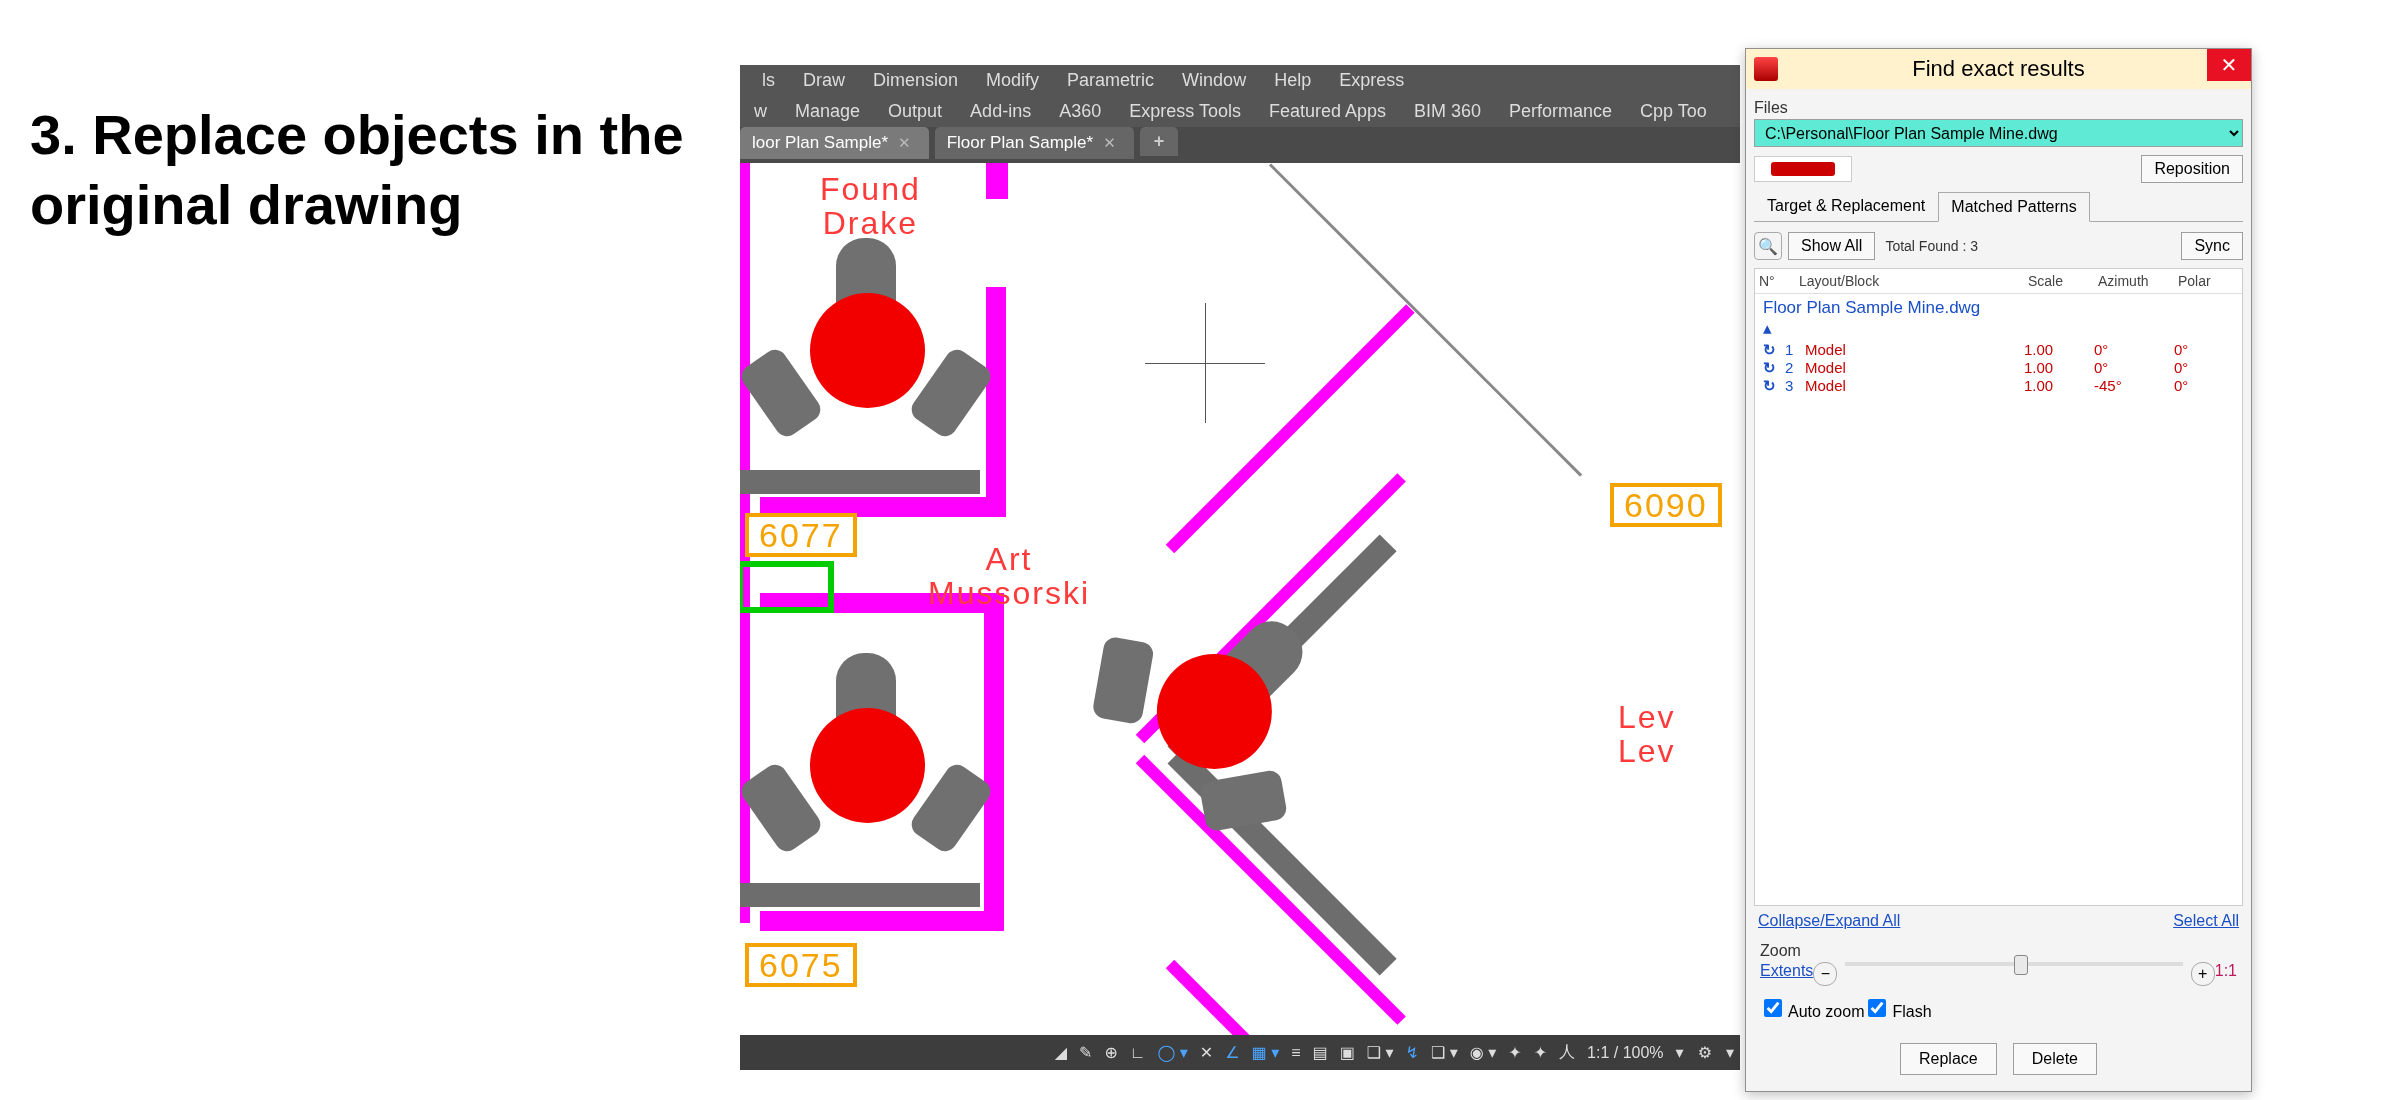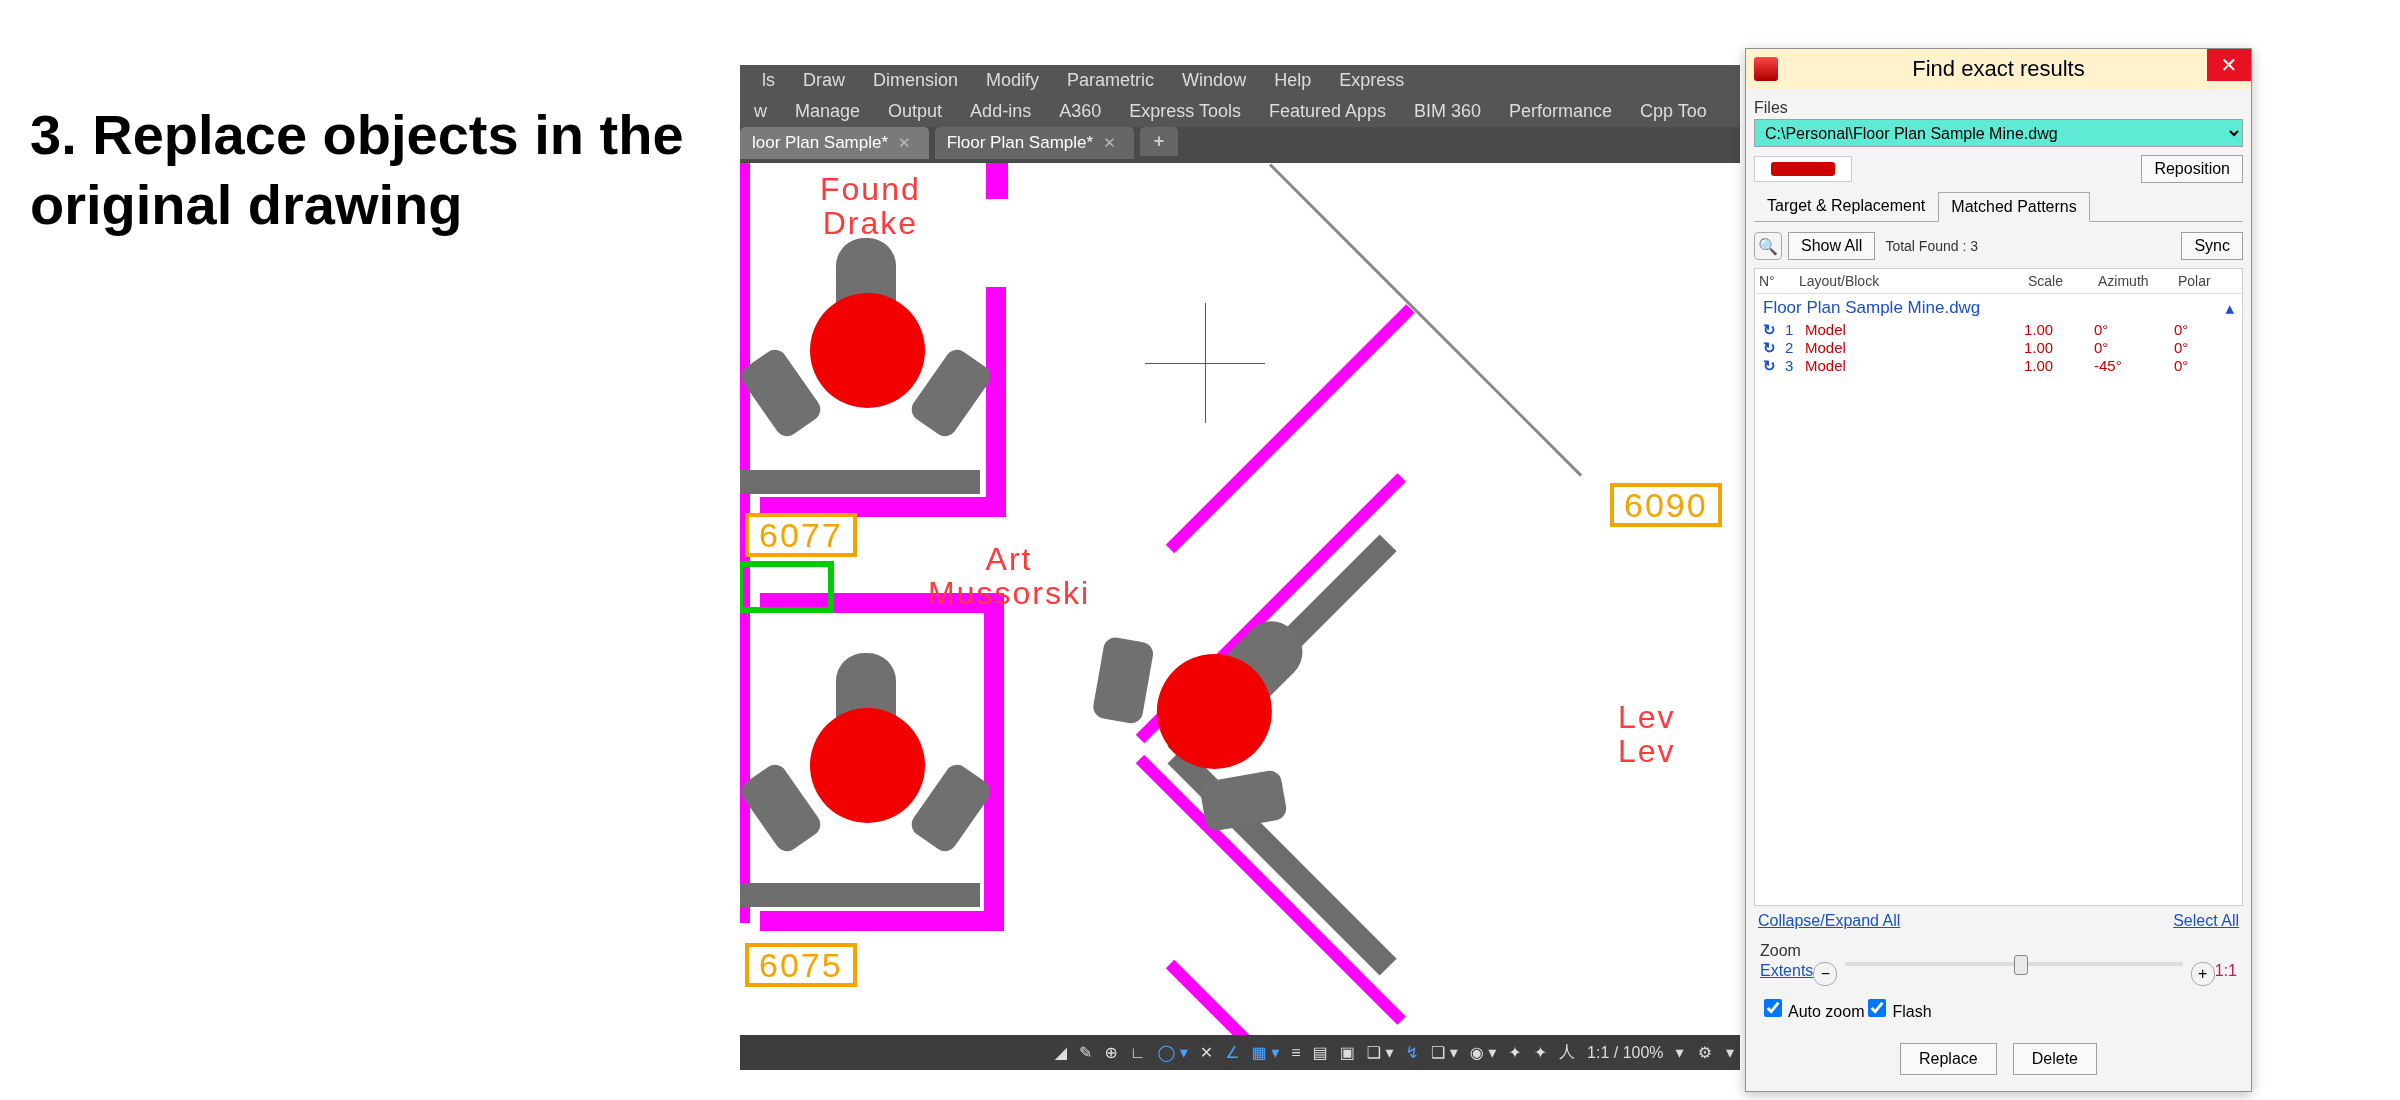--- a/index.html
+++ b/index.html
@@ -172,21 +172,21 @@
 }
 .panel .filepath { width:100%; height:28px; }
 .panel .row { display:flex; align-items:center; justify-content:space-between; margin:8px 0; }
 .panel .btn { border:1px solid #9e9e9e; background:#f9f9f9; padding:4px 12px; font-size:16px; cursor:default; }
 .panel .tabstrip { border-bottom:1px solid #aaa; display:flex; }
 .panel .ptab { padding:5px 12px; font-size:16px; border:1px solid transparent; cursor:default;}
 .panel .ptab.active { background:#f4f4f4; border:1px solid #aaa; border-bottom:1px solid #f4f4f4; position:relative; top:1px; }
 .panel .list-area { flex:1; background:#fff; border:1px solid #ccc; margin-top:4px; overflow:auto; }
 .panel .col-head { display:flex; font-size:14px; color:#444; border-bottom:1px solid #ddd; padding:4px 4px;}
 .panel .col-head span { flex:1; }
-.panel .group-head { color:#1a4fc6; font-size:17px; padding:4px 8px 2px; display:flex; justify-content:space-between;}
+.panel .group-head { color:#1a4fc6; font-size:17px; padding:4px 8px 2px; display:flex; justify-content:space-between;flex-direction:column;}
 .panel .list-row { display:flex; font-size:15px; color:#c80000; padding:0 8px;}
 .panel .list-row span { flex:1; }
 .panel .list-row .ico { flex:0 0 22px; color:#1a4fc6; font-weight:700; }
 .panel .links-row { display:flex; justify-content:space-between; color:#1a4fc6; text-decoration:underline; padding:6px 4px 4px;}
 .panel .zoom-box { padding:4px 6px 4px; }
 .panel .zoom-row { display:flex; align-items:flex-start; justify-content:space-between; }
 .panel .slider {
   flex:1; margin:0 8px; height:4px; background:#ddd; position:relative;
 }
 .panel .slider .thumb { position:absolute; left:50%; top:-7px; width:12px; height:18px; background:#e9e9e9; border:1px solid #888; border-radius:3px;}

